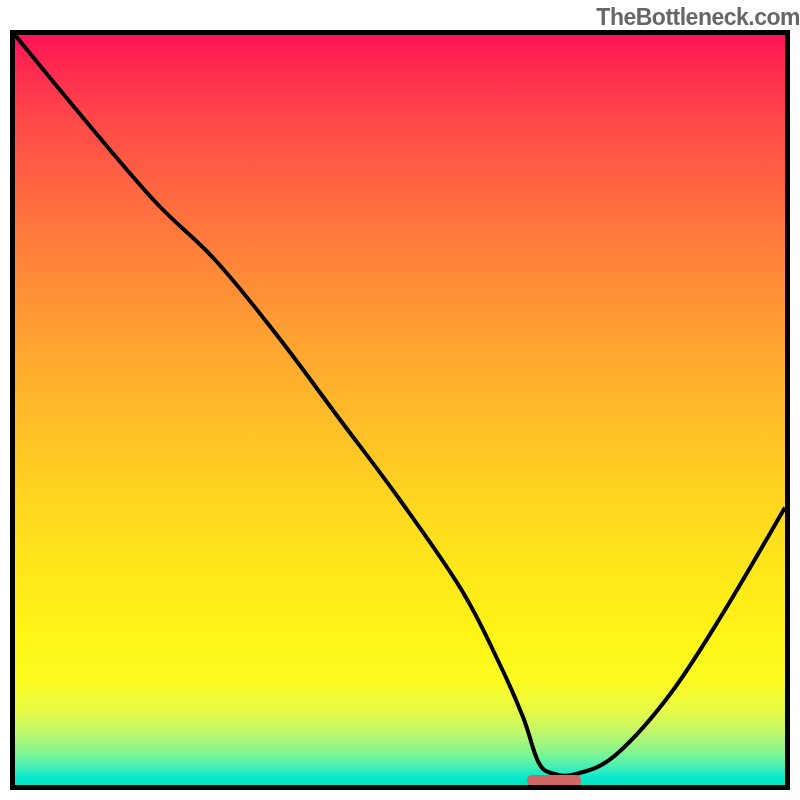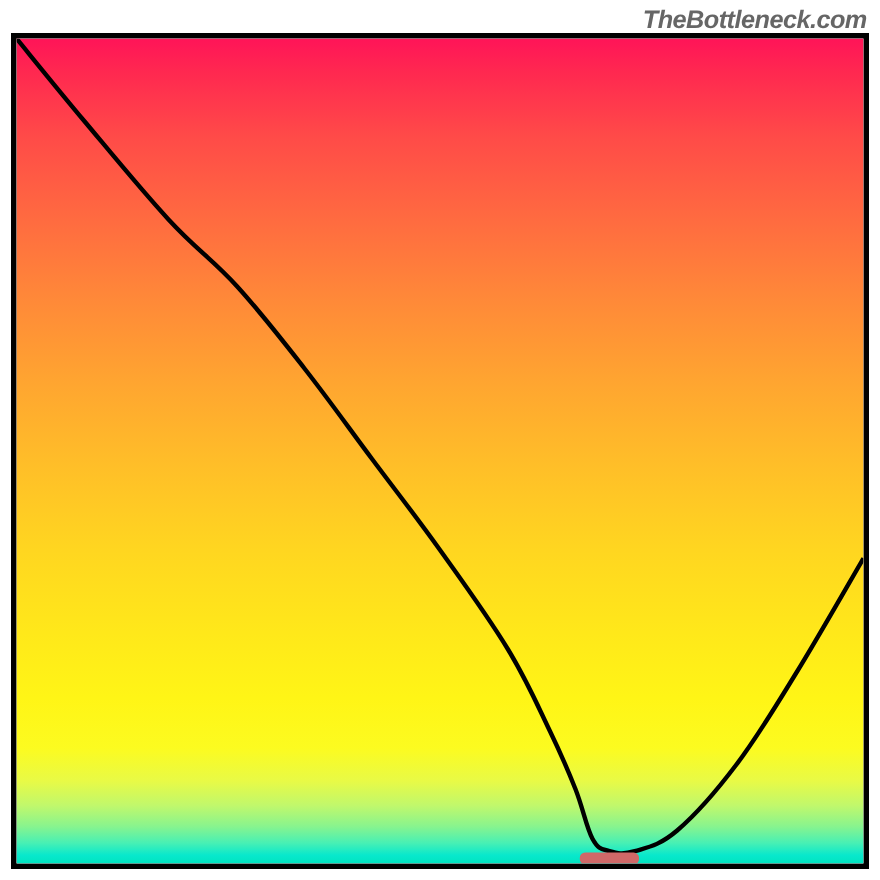--- a/index.html
+++ b/index.html
@@ -7,27 +7,26 @@
     padding: 0;
     background: #ffffff;
     width: 800px;
     height: 800px;
     position: relative;
     font-family: Arial, sans-serif;
   }
   .watermark {
     position: absolute;
     top: 4px;
-    right: 12px;
+    right: 0;
     font-size: 23px;
     font-weight: bold;
     color: #666666;
     z-index: 10;
     letter-spacing: -0.5px;
-    font-style: italic;
   }
   .plot-frame {
     position: absolute;
     top: 30px;
     left: 10px;
     width: 780px;
     height: 760px;
     border: 5px solid #000000;
     box-sizing: border-box;
   }

